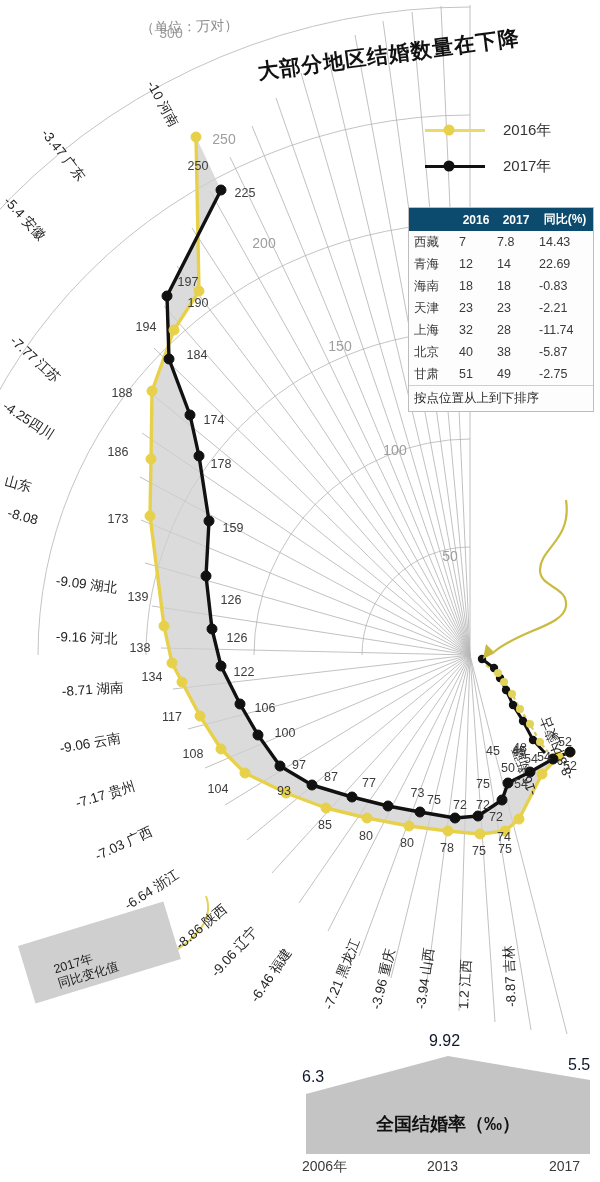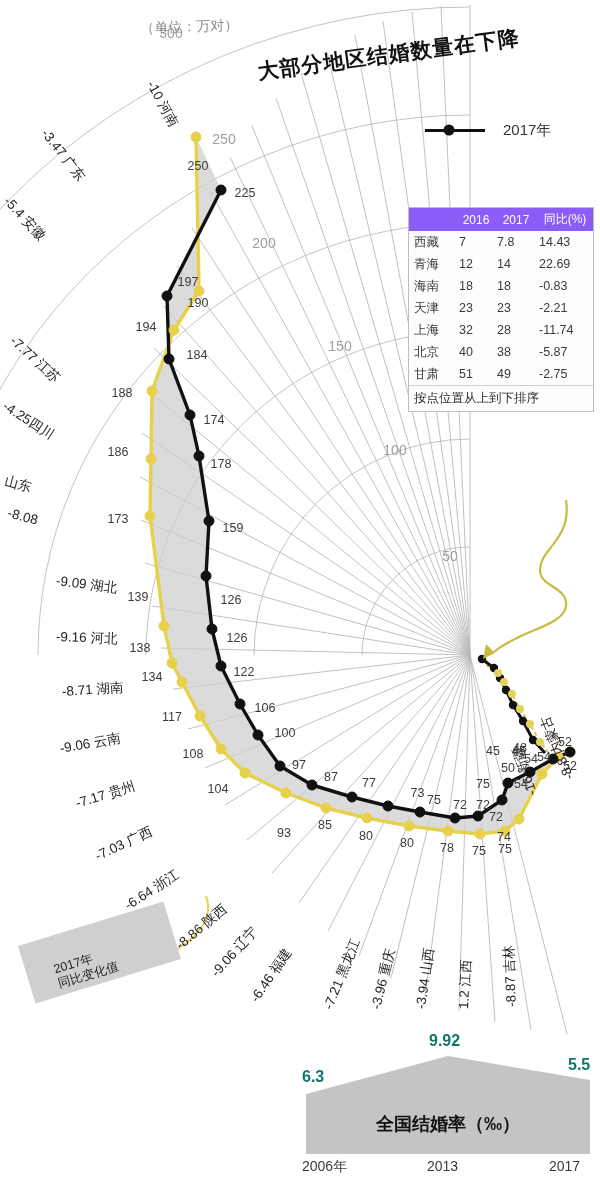--- a/index.html
+++ b/index.html
@@ -36,21 +36,21 @@
   .legend-label{margin-left:18px;font-size:15px;color:#333;white-space:nowrap;}
 
   
   .data-table{
     position:absolute;left:408px;top:207px;width:186px;
     border:1px solid #bdbdbd;background:#fdfdfd;
     font-size:12.5px;box-sizing:border-box;
   }
   .data-table table{border-collapse:collapse;width:100%;}
   .data-table thead th{
-    background:#8b5cf6;color:#fff;font-weight:400;font-size:12px;
+    background:#0c4a6e;color:#fff;font-weight:700;font-size:12px;
     padding:3px 2px;text-align:center;
   }
   .data-table thead th.c0{width:44px;}
   .data-table tbody td{
     padding:2.5px 2px;color:#3a3a3a;font-size:12.5px;
   }
   .data-table tbody td.c0{padding-left:5px;text-align:left;white-space:nowrap;}
   .data-table tbody td.c1{text-align:left;width:34px;}
   .data-table tbody td.c2{text-align:left;width:38px;}
   .data-table tbody td.c3{text-align:left;width:52px;}
@@ -82,21 +82,21 @@
     color:#1e1e1e;transform:rotate(-17deg);transform-origin:left top;
     text-align:left;
   }
 
   
   .bottom-wrap{position:absolute;left:296px;top:1034px;width:304px;height:148px;}
   .bottom-title{
     position:absolute;left:50%;top:78px;transform:translateX(-50%);
     font-size:18px;font-weight:700;color:#111;white-space:nowrap;
   }
-  .bottom-val{position:absolute;font-size:16px;font-weight:700;color:#0f766e;white-space:nowrap;}
+  .bottom-val{position:absolute;font-size:16px;font-weight:400;color:#0f172a;white-space:nowrap;}
   .bottom-tick{position:absolute;font-size:14px;color:#3a3a3a;white-space:nowrap;}
 </style>
 </head>
 <body>
 
 <div id="root">
 
   <svg class="layer" viewBox="0 0 600 1182">
     <defs>
       <clipPath id="fanclip">
@@ -259,20 +259,26 @@
   <div class="val grid" style="left:264px;top:243px;">200</div>
   <div class="val grid" style="left:340px;top:346px;">150</div>
   <div class="val grid" style="left:395px;top:450px;">100</div>
   <div class="val grid" style="left:450px;top:556px;">50</div>
 
   <div class="unit-label">（单位：万对）</div>
   <div class="title">大部分地区结婚数量在下降</div>
 
   <div class="legend">
     <div class="legend-row">
+      <span class="legend-line" style="background:#ecd96a;">
+        <span class="dot" style="background:#e8d14a;"></span>
+      </span>
+      <span class="legend-label">2016年</span>
+    </div>
+    <div class="legend-row">
       <span class="legend-line" style="background:#111;">
         <span class="dot" style="background:#111;"></span>
       </span>
       <span class="legend-label">2017年</span>
     </div>
   </div>
 
   <div class="data-table">
     <table>
       <thead>
@@ -361,21 +367,21 @@
   <div class="val" style="left:146px;top:327px;">194</div>
   <div class="val" style="left:122px;top:393px;">188</div>
   <div class="val" style="left:118px;top:452px;">186</div>
   <div class="val" style="left:118px;top:519px;">173</div>
   <div class="val" style="left:138px;top:597px;">139</div>
   <div class="val" style="left:140px;top:648px;">138</div>
   <div class="val" style="left:152px;top:677px;">134</div>
   <div class="val" style="left:172px;top:717px;">117</div>
   <div class="val" style="left:193px;top:754px;">108</div>
   <div class="val" style="left:218px;top:789px;">104</div>
-  <div class="val" style="left:284px;top:833px;">93</div>
+  <div class="val" style="left:284px;top:791px;">93</div>
   <div class="val" style="left:325px;top:825px;">85</div>
   <div class="val" style="left:366px;top:836px;">80</div>
   <div class="val" style="left:407px;top:843px;">80</div>
   <div class="val" style="left:447px;top:848px;">78</div>
   <div class="val" style="left:479px;top:851px;">75</div>
   <div class="val" style="left:505px;top:849px;">75</div>
   <div class="val" style="left:504px;top:837px;">74</div>
   <div class="val" style="left:544px;top:757px;">54</div>
   <div class="val" style="left:521px;top:784px;">54</div>
   <div class="val" style="left:565px;top:742px;">52</div>

